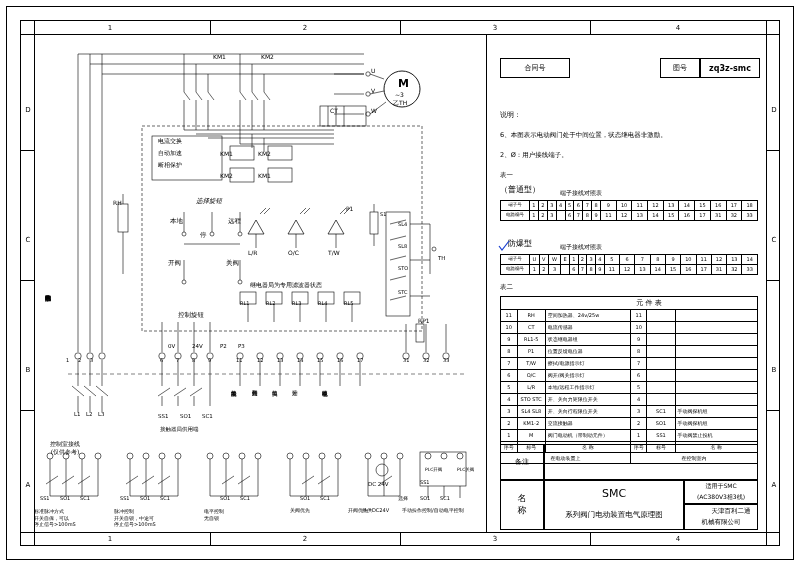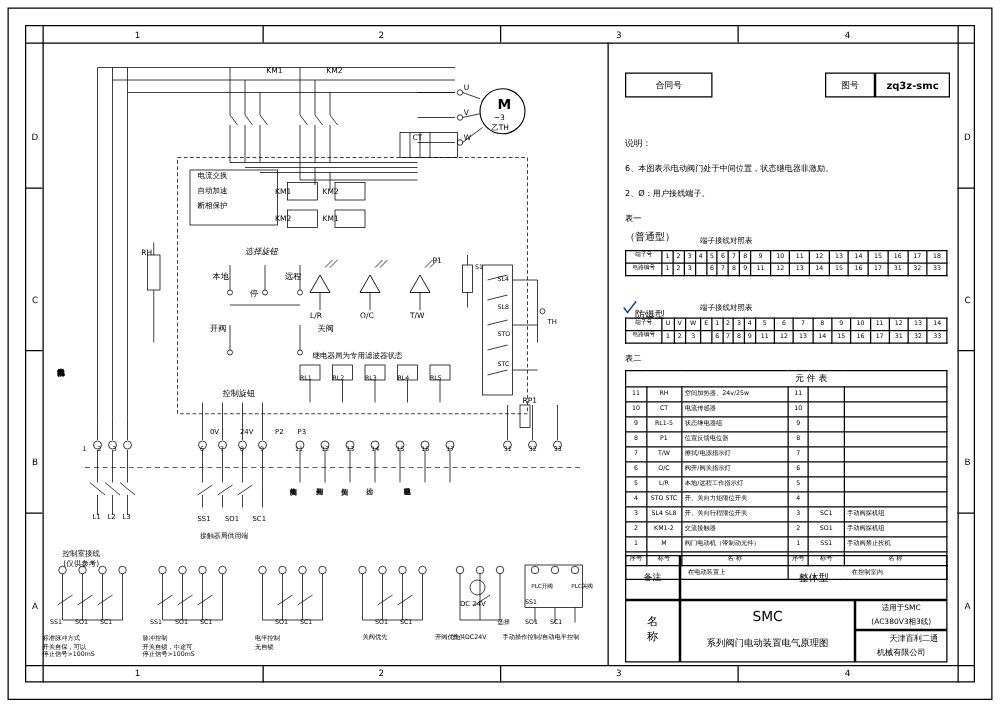--- a/index.html
+++ b/index.html
@@ -263,21 +263,21 @@
   <div class="abs lbl" style="left:220px;top:151px;">KM1</div>
   <div class="abs lbl" style="left:258px;top:151px;">KM2</div>
   <div class="abs lbl" style="left:220px;top:173px;">KM2</div>
   <div class="abs lbl" style="left:258px;top:173px;">KM1</div>
 
   <div class="abs lbl" style="left:196px;top:198px;font-size:6.5px;font-style:italic;">选择旋钮</div>
   <div class="abs lbl" style="left:170px;top:218px;font-size:6.5px;">本地</div>
   <div class="abs lbl" style="left:228px;top:218px;font-size:6.5px;">远程</div>
   <div class="abs lbl" style="left:200px;top:232px;font-size:6.5px;">停</div>
   <div class="abs lbl" style="left:168px;top:260px;font-size:6.5px;">开阀</div>
-  <div class="abs lbl" style="left:226px;top:260px;font-size:6.5px;margin-left:28px;">关阀</div>
+  <div class="abs lbl" style="left:226px;top:260px;font-size:6.5px;">关阀</div>
   <div class="abs lbl" style="left:178px;top:312px;font-size:6.5px;">控制旋钮</div>
 
   <div class="abs lbl" style="left:248px;top:250px;">L/R</div>
   <div class="abs lbl" style="left:288px;top:250px;">O/C</div>
   <div class="abs lbl" style="left:328px;top:250px;">T/W</div>
 
   <div class="abs lbl" style="left:250px;top:282px;font-size:6px;">继电器局为专用滤波器状态</div>
   <div class="abs lbl" style="left:240px;top:301px;font-size:5px;">RL1</div>
   <div class="abs lbl" style="left:266px;top:301px;font-size:5px;">RL2</div>
   <div class="abs lbl" style="left:292px;top:301px;font-size:5px;">RL3</div>
@@ -424,21 +424,21 @@
       <td>15</td>
       <td>16</td>
       <td>17</td>
       <td>31</td>
       <td>32</td>
       <td>33</td>
     </tr>
   </tbody>
     </table>
 
-  <div class="abs lbl" style="left:508px;top:240px;font-size:8px;margin-top:8px;">防爆型</div>
+  <div class="abs lbl" style="left:508px;top:240px;font-size:8px;">防爆型</div>
   <div class="abs lbl" style="left:560px;top:244px;font-size:6px;">端子接线对照表</div>
   <svg class="abs" style="left:498px;top:240px;" width="12" height="12" viewBox="0 0 12 12">
       <path d="M1 6 L4 10 L11 1" stroke="#1a3fcf" stroke-width="1.2" fill="none"></path>
     </svg>
   <table class="abs" style="left:500px;top:254px;width:258px;">
     <tbody>
         <tr>
       <td style="width:28px;height:9px;font-size:4.5px;">端子号</td>
       <td>U</td>
       <td>V</td>
@@ -589,21 +589,20 @@
     <tr>
       <td colspan="3" style="height:10px;">在电动装置上</td>
       <td colspan="3">在控制室内</td>
     </tr>
   </tbody>
     </table>
 
   <div class="abs bd" style="left:500px;top:444px;width:44px;height:36px;"></div>
   <div class="abs ctr" style="left:500px;top:444px;width:44px;height:36px;font-size:7px;">备注</div>
   <div class="abs bd" style="left:544px;top:444px;width:214px;height:36px;"></div>
-  <div class="abs ctr" style="left:544px;top:444px;width:214px;height:36px;font-size:8px;">整体型</div>
 
   <div class="abs bd" style="left:500px;top:480px;width:44px;height:50px;"></div>
   <div class="abs ctr" style="left:500px;top:480px;width:44px;height:50px;font-size:9px;line-height:1.3;">名<br>称</div>
 
   <div class="abs bd" style="left:544px;top:480px;width:140px;height:50px;"></div>
   <div class="abs ctr" style="left:544px;top:506px;width:140px;height:18px;font-size:7.5px;">系列阀门电动装置电气原理图</div>
   <div class="abs ctr" style="left:544px;top:482px;width:140px;height:22px;font-size:11px;">SMC</div>
 
   <div class="abs bd" style="left:684px;top:480px;width:74px;height:24px;"></div>
   <div class="abs ctr" style="left:684px;top:481px;width:74px;height:11px;font-size:6px;">适用于SMC</div>

